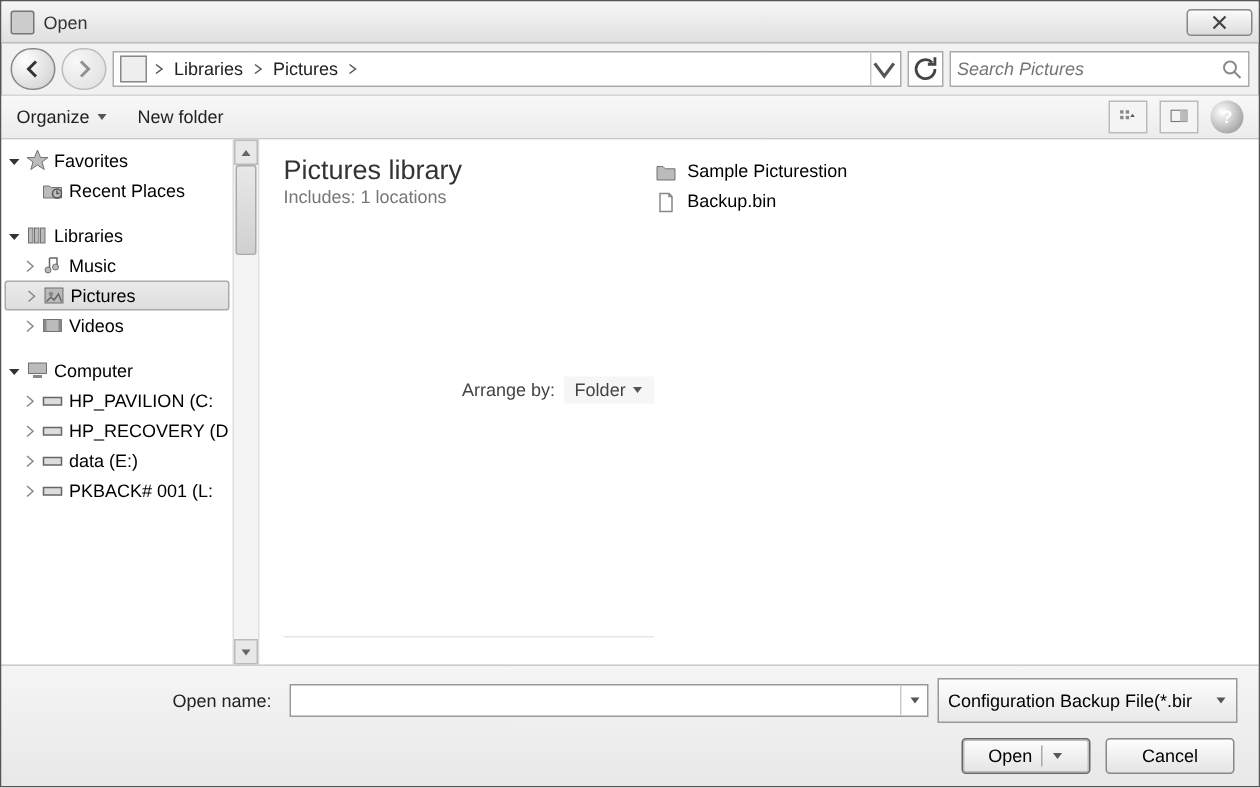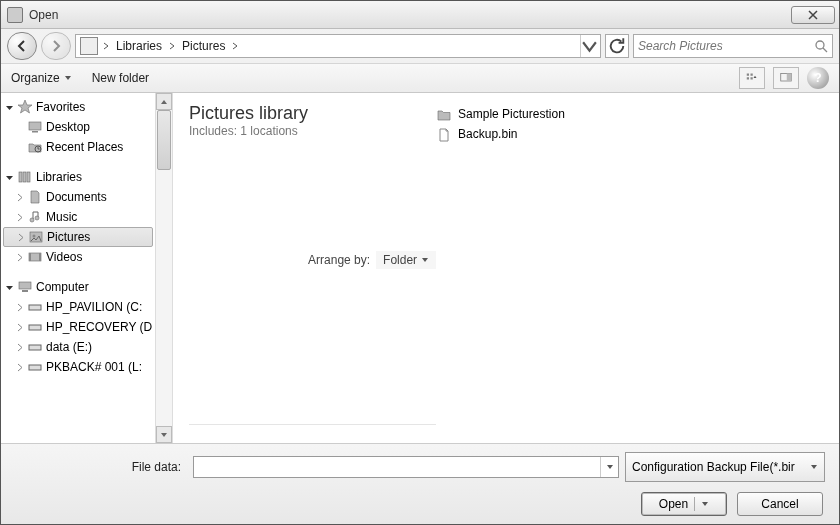--- a/index.html
+++ b/index.html
@@ -177,30 +177,20 @@
               <svg viewBox="0 0 16 16">
                 <path class="star-glyph" d="M8 1 L10 6 L15 6 L11 9 L12.5 14 L8 11 L3.5 14 L5 9 L1 6 L6 6 Z"></path>
               </svg>
             </span>
           <span>Favorites</span>
         </div>
         <div class="tree-item">
           <span class="twisty"></span>
           <span class="node-icon">
               <svg viewBox="0 0 16 16">
-                <rect x="2" y="3" width="12" height="8" class="folder-glyph"></rect>
-                <rect x="5" y="12" width="6" height="1.5" fill="#888"></rect>
-              </svg>
-            </span>
-          <span>Desktop</span>
-        </div>
-        <div class="tree-item">
-          <span class="twisty"></span>
-          <span class="node-icon">
-              <svg viewBox="0 0 16 16">
                 <path class="folder-glyph" d="M2 5 h4 l1 1 h7 v7 h-12 z"></path>
                 <circle cx="11" cy="10" r="3" fill="none" stroke="#555"></circle>
                 <path d="M11 8 v2 h1.5" stroke="#555" fill="none"></path>
               </svg>
             </span>
           <span>Recent Places</span>
         </div>
       </div>
 
       <div class="tree-group">
@@ -211,33 +201,20 @@
               </svg>
             </span>
           <span class="node-icon">
               <svg viewBox="0 0 16 16">
                 <rect x="2" y="3" width="3" height="10" class="folder-glyph"></rect>
                 <rect x="6" y="3" width="3" height="10" class="folder-glyph"></rect>
                 <rect x="10" y="3" width="3" height="10" class="folder-glyph"></rect>
               </svg>
             </span>
           <span>Libraries</span>
-        </div>
-        <div class="tree-item">
-          <span class="twisty">
-              <svg viewBox="0 0 9 9">
-                <path d="M3 1 L7 4.5 L3 8" fill="none" stroke="#888"></path>
-              </svg>
-            </span>
-          <span class="node-icon">
-              <svg viewBox="0 0 16 16">
-                <path d="M4 2 h6 l2 2 v10 h-8 z" class="folder-glyph"></path>
-              </svg>
-            </span>
-          <span>Documents</span>
         </div>
         <div class="tree-item">
           <span class="twisty">
               <svg viewBox="0 0 9 9">
                 <path d="M3 1 L7 4.5 L3 8" fill="none" stroke="#888"></path>
               </svg>
             </span>
           <span class="node-icon">
               <svg viewBox="0 0 16 16">
                 <path d="M6 3 v7" stroke="#666" fill="none"></path>
@@ -395,21 +372,21 @@
                 <path d="M10 2 v2 h2" fill="none" stroke="#888"></path>
               </svg></span>
           <span>Backup.bin</span>
         </div>
       </div>
     </div>
   </div>
 
   <div class="bottom">
     <div class="row">
-      <div class="fn-label">File data:</div>
+      <div class="fn-label">Open name:</div>
       <div class="fn-input">
         <input value="" style="">
         <div class="fn-drop">
             <svg viewBox="0 0 8 8" width="8" height="8">
               <path d="M1 2 L4 6 L7 2" fill="#555"></path>
             </svg>
           </div>
       </div>
       <div class="filter">
         <span style="flex:1; overflow:hidden; text-overflow:clip;">Configuration Backup File(*.bir</span>

